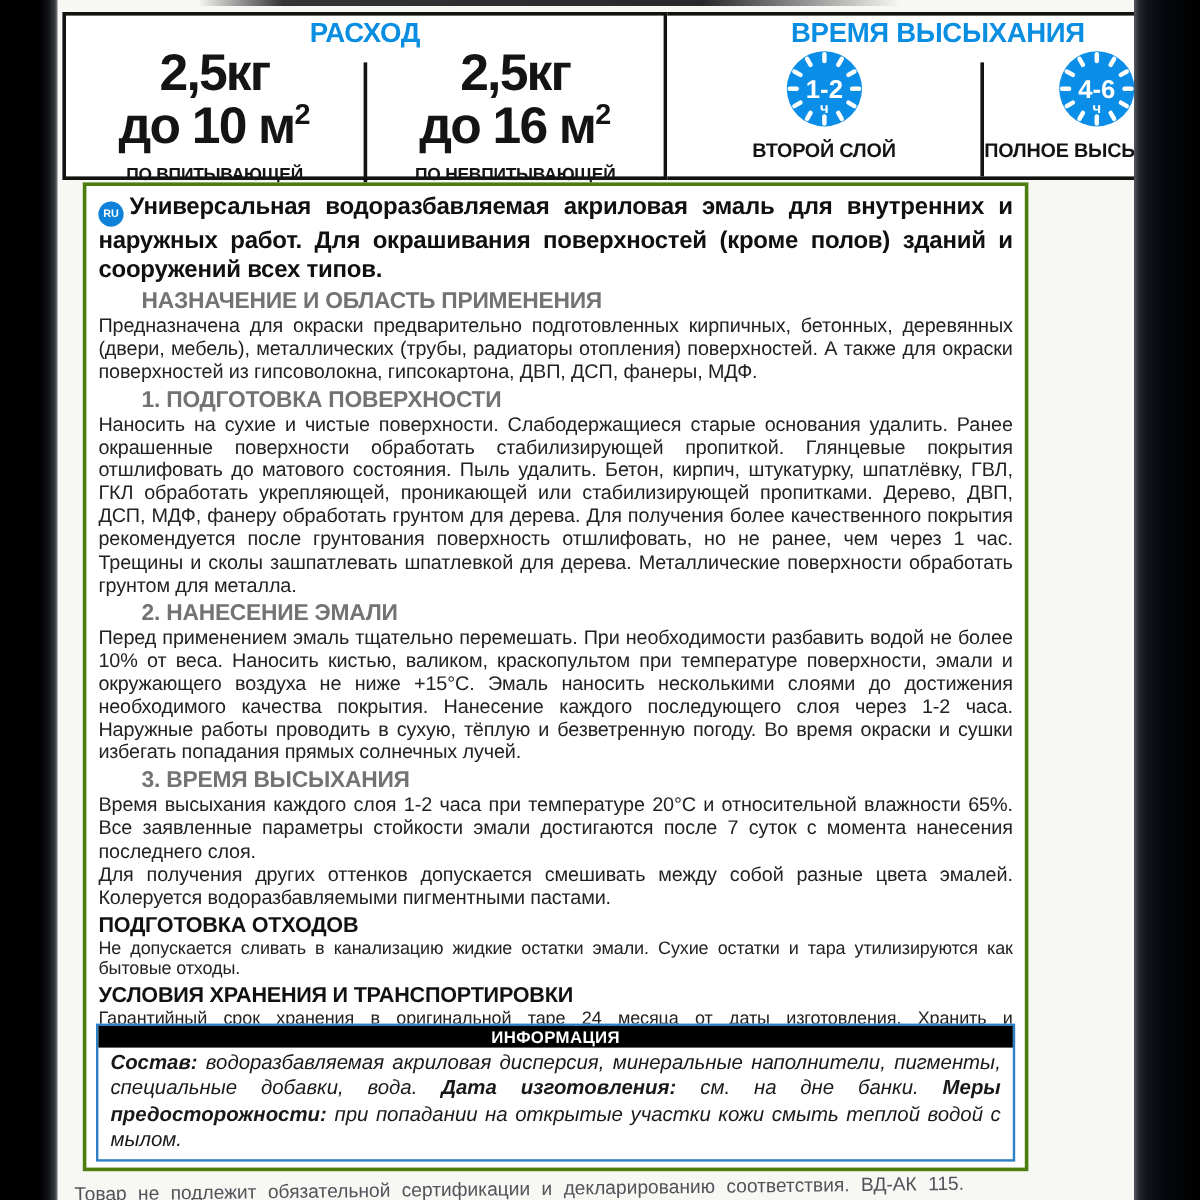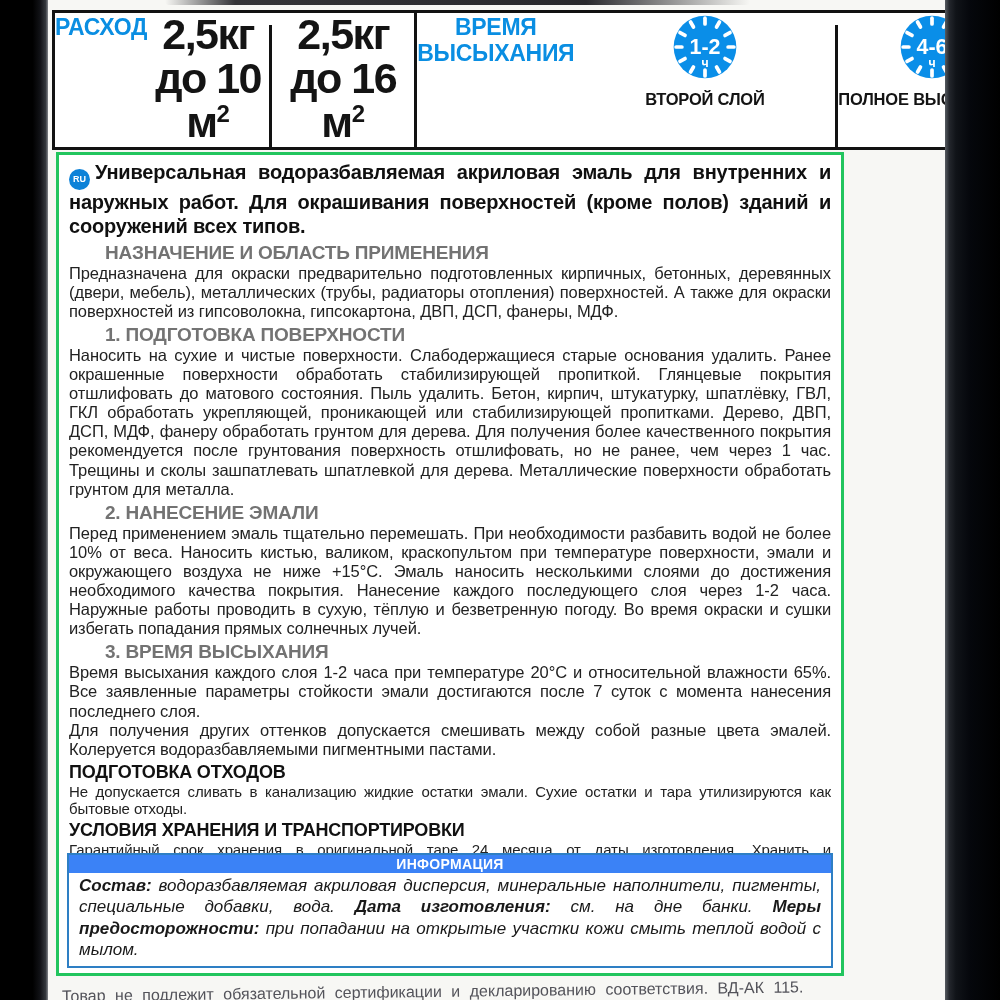--- a/index.html
+++ b/index.html
@@ -14,58 +14,58 @@
   .band.left  { left:0; width:48px;
     background:linear-gradient(90deg,#000 0%,#000 68%,#121317 84%,#34373c 95%,#83868b 100%); }
   .band.right { right:0; width:55px;
     background:linear-gradient(270deg,#000 0%,#05070c 55%,#101318 80%,#23262c 92%,#565b61 100%); }
   .top-smudge { position:absolute; left:165px; top:0; width:585px; height:5px; z-index:5;
     background:linear-gradient(90deg,transparent,rgba(18,18,22,.85) 12%,rgba(18,18,22,.9) 72%,transparent);
     border-radius:0 0 4px 4px; }
 
   
   .topstrip { position:absolute; left:52px; top:10px; width:958px; height:140px; display:flex; z-index:1; }
-  .tbox { background:#fff; border:3px solid #121212; box-sizing:border-box; display:flex; flex-direction:row; }
+  .tbox { background:#fff; border:3px solid #121212; box-sizing:border-box; display:flex; flex-direction:column; }
   .tbox.consumption { width:551px; }
   .tbox.drying { flex:1; border-left:none; }
   .box-title { text-align:center; font-weight:bold; color:#0a8ee2; font-size:23px;
     letter-spacing:-.3px; padding-top:1px; line-height:1.15; }
   .cells { flex:1; display:flex; }
   .vdiv { width:3px; background:#121212; margin-top:12px; }
   .cons-cell { flex:1; text-align:center; }
   .amount, .coverage { font-size:43px; font-weight:bold; letter-spacing:-1.5px; line-height:1.02; color:#141414; }
   .coverage sup { font-size:24px; letter-spacing:0; }
   .cons-note { font-size:14.5px; font-weight:bold; line-height:1.25; margin-top:9px; color:#141414; letter-spacing:-.2px; }
   .dry-cell { display:flex; flex-direction:column; align-items:center; }
   .dry-cell.first { width:261px; }
   .dry-cell.second { flex:1; }
   .clock { width:66px; height:66px; margin-top:1px; }
   .clock text { font-family:"Liberation Sans","DejaVu Sans",sans-serif; }
   .dry-label { font-size:16.5px; font-weight:bold; margin-top:10px; letter-spacing:-.2px; white-space:nowrap; color:#141414; }
 
   
-  .main-box { position:absolute; left:56px; top:152px; width:788px; height:824px; z-index:1;
-    background:#fff; border:3px solid #22c55e; box-sizing:border-box;
+  .main-box { position:absolute; left:69px; top:152px; width:788px; height:824px; z-index:1;
+    background:#fff; border:3px solid #4d7c0f; box-sizing:border-box;
     padding:4px 10px 0; overflow:hidden; }
   .intro { margin:1px 0 0; font-weight:bold; font-size:20px; line-height:1.22;
     text-align:justify; color:#101010; letter-spacing:-.2px; }
   .ru-badge { display:inline-block; width:21px; height:21px; border-radius:50%;
     background:#0d82d8; color:#fff; font-size:9px; font-weight:bold; line-height:21px;
     text-align:center; vertical-align:-3px; margin-right:5px; letter-spacing:0; }
   .sec-title { margin:3px 0 0; font-size:19px; font-weight:bold; letter-spacing:-.2px; line-height:1.15; }
   .sec-title.blue { color:#737373;margin-left:36px; }
   .sec-title.black { color:#111; font-size:18px; }
   .sec-body { margin:0; font-size:16.5px; line-height:1.16; text-align:justify;
     color:#222; letter-spacing:-.1px; }
   .sec-body.small { font-size:15px; line-height:1.15; }
 
   
   .info-box { position:absolute; left:8px; right:8px; bottom:5px;
     border:2px solid #2e7fc4; background:#fff; }
-  .info-bar { background:#3b82f6; color:#fff; font-weight:bold; font-size:14px;
+  .info-bar { background:#000000; color:#fff; font-weight:bold; font-size:14px;
     text-align:center; padding:1px 0; letter-spacing:.3px; }
   .info-text { margin:0; padding:2px 10px 5px; font-style:italic; font-size:17px;
     line-height:1.27; color:#191919; text-align:justify; }
 
   .footer-line { position:absolute; left:62px; top:982px; width:900px; z-index:2;
     font-size:16px; color:#53535a; word-spacing:5px; white-space:nowrap;
     transform:rotate(-.7deg); }
 </style>
 </head>
 <body>

